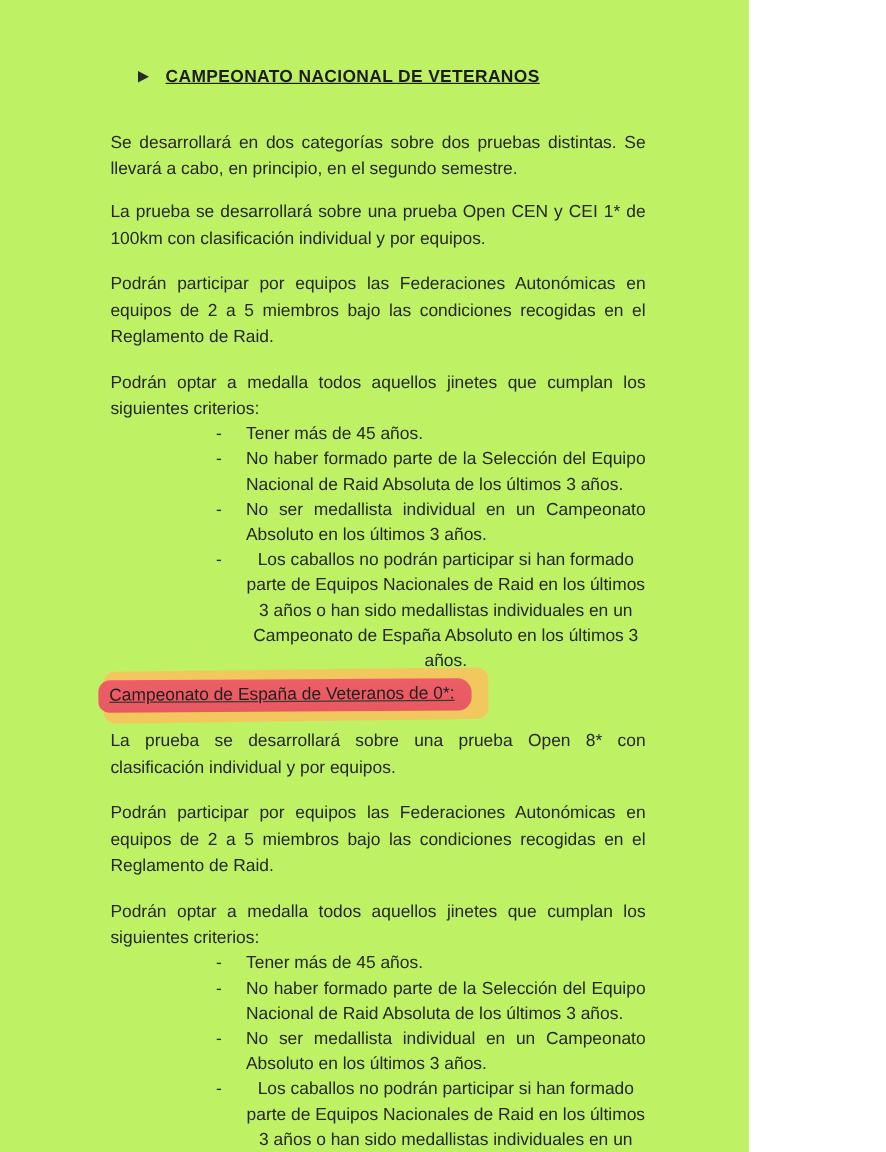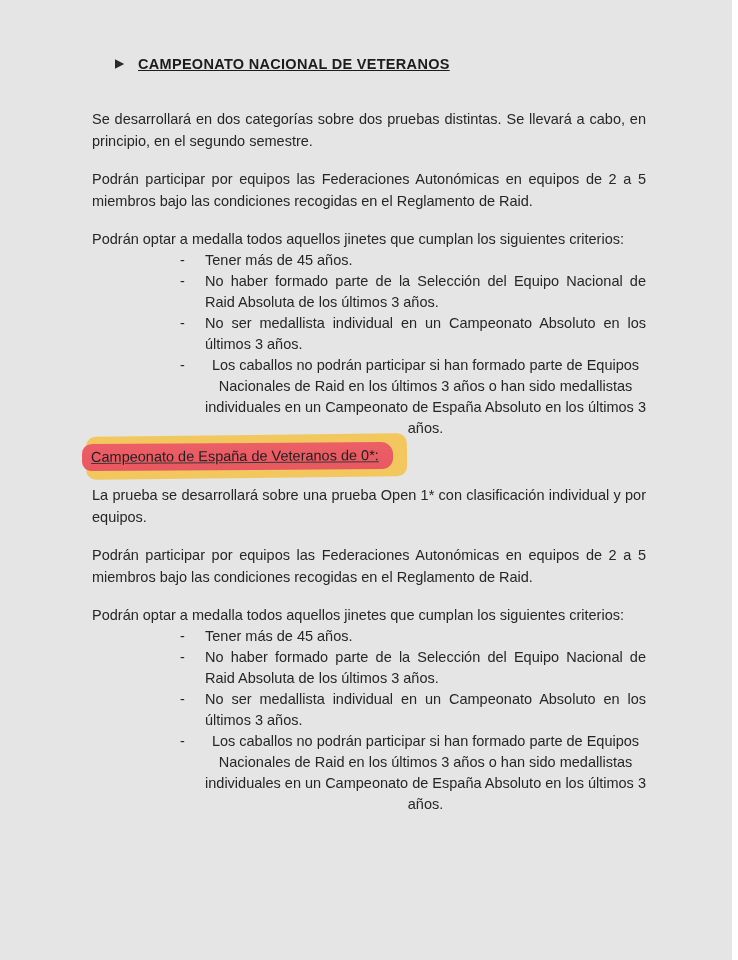--- a/index.html
+++ b/index.html
@@ -2,23 +2,23 @@
 <html style="--marker-red: #ec5f66; --marker-yellow: #f2c75e;"><head>
 <meta charset="utf-8">
 <style>
   html, body {
     margin: 0;
     padding: 0;
     background: #ffffff;
   }
   .page {
     position: relative;
-    width: 732px;
+    width: 624px;
     height: 960px;
-    background: #e5e5e5;
+    background: #bef264;
     box-sizing: border-box;
     padding: 56px 86px 0 92px;
     font-family: "Liberation Sans", sans-serif;
     color: #212121;
     overflow: hidden;
   }
   
   .doc-heading {
     display: flex;
     align-items: center;
@@ -113,38 +113,39 @@
       <svg width="11" height="12" viewBox="0 0 11 12" aria-hidden="true">
         <path d="M1 1.2 L10.2 6 L1 10.8 Z" fill="#2a2a2a"></path>
       </svg>
     </span>
     <span class="title">CAMPEONATO NACIONAL DE VETERANOS</span>
   </div>
 
   <p class="body intro">Se desarrollará en dos categorías sobre dos pruebas distintas. Se llevará a cabo, en principio, en el segundo semestre.</p>
 
   <div class="section">
+    <p class="body indent first">La prueba se desarrollará sobre una prueba Open CEN y CEI 1* de 100km con clasificación individual y por equipos.</p>
     <p class="body indent">Podrán participar por equipos las Federaciones Autonómicas en equipos de 2 a 5 miembros bajo las condiciones recogidas en el Reglamento de Raid.</p>
     <p class="body indent">Podrán optar a medalla todos aquellos jinetes que cumplan los siguientes criterios:</p>
     <ul class="criteria">
       <li><span>Tener más de 45 años.</span></li>
       <li><span>No haber formado parte de la Selección del Equipo Nacional de Raid Absoluta de los últimos 3 años.</span></li>
       <li><span>No ser medallista individual en un Campeonato Absoluto en los últimos 3 años.</span></li>
       <li class="ragged"><span>Los caballos no podrán participar si han formado parte de Equipos Nacionales de Raid en los últimos 3 años o han sido medallistas individuales en un Campeonato de España Absoluto en los últimos 3 años.</span></li>
     </ul>
   </div>
 
   <div class="section">
     <div class="hl-wrap second">
       <span class="hl-yellow"></span>
       <span class="hl-red">
         <span class="hl-text">Campeonato de España de Veteranos de 0*:</span>
       </span>
     </div>
-    <p class="body indent first">La prueba se desarrollará sobre una prueba Open 1* con clasificación individual y por equipos.</p>
+    <p class="body indent first">La prueba se desarrollará sobre una prueba Open 8* con clasificación individual y por equipos.</p>
     <p class="body indent">Podrán participar por equipos las Federaciones Autonómicas en equipos de 2 a 5 miembros bajo las condiciones recogidas en el Reglamento de Raid.</p>
     <p class="body indent">Podrán optar a medalla todos aquellos jinetes que cumplan los siguientes criterios:</p>
     <ul class="criteria">
       <li><span>Tener más de 45 años.</span></li>
       <li><span>No haber formado parte de la Selección del Equipo Nacional de Raid Absoluta de los últimos 3 años.</span></li>
       <li><span>No ser medallista individual en un Campeonato Absoluto en los últimos 3 años.</span></li>
       <li class="ragged"><span>Los caballos no podrán participar si han formado parte de Equipos Nacionales de Raid en los últimos 3 años o han sido medallistas individuales en un Campeonato de España Absoluto en los últimos 3 años.</span></li>
     </ul>
   </div>
 

